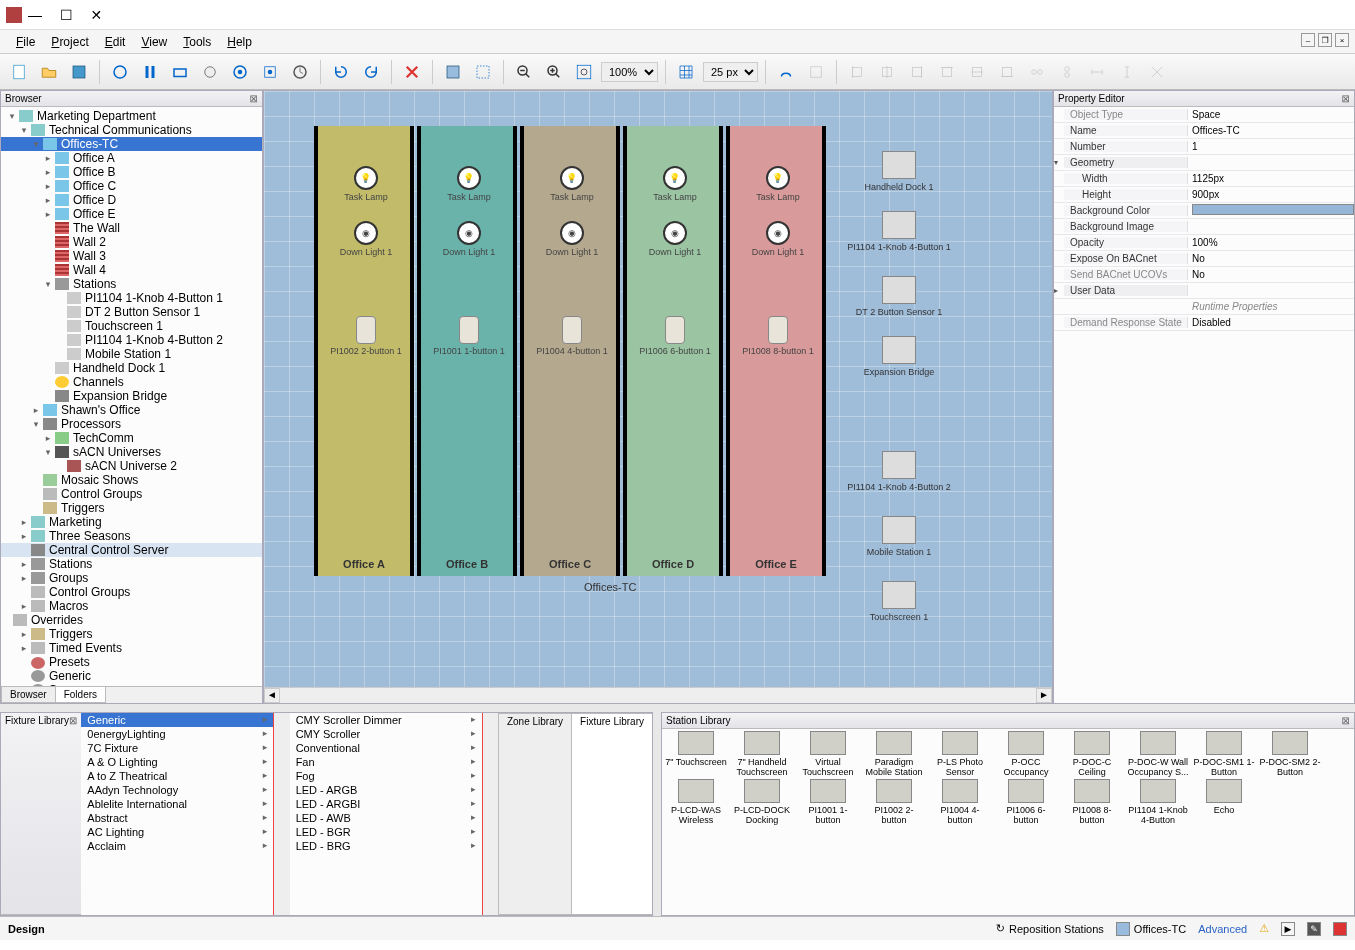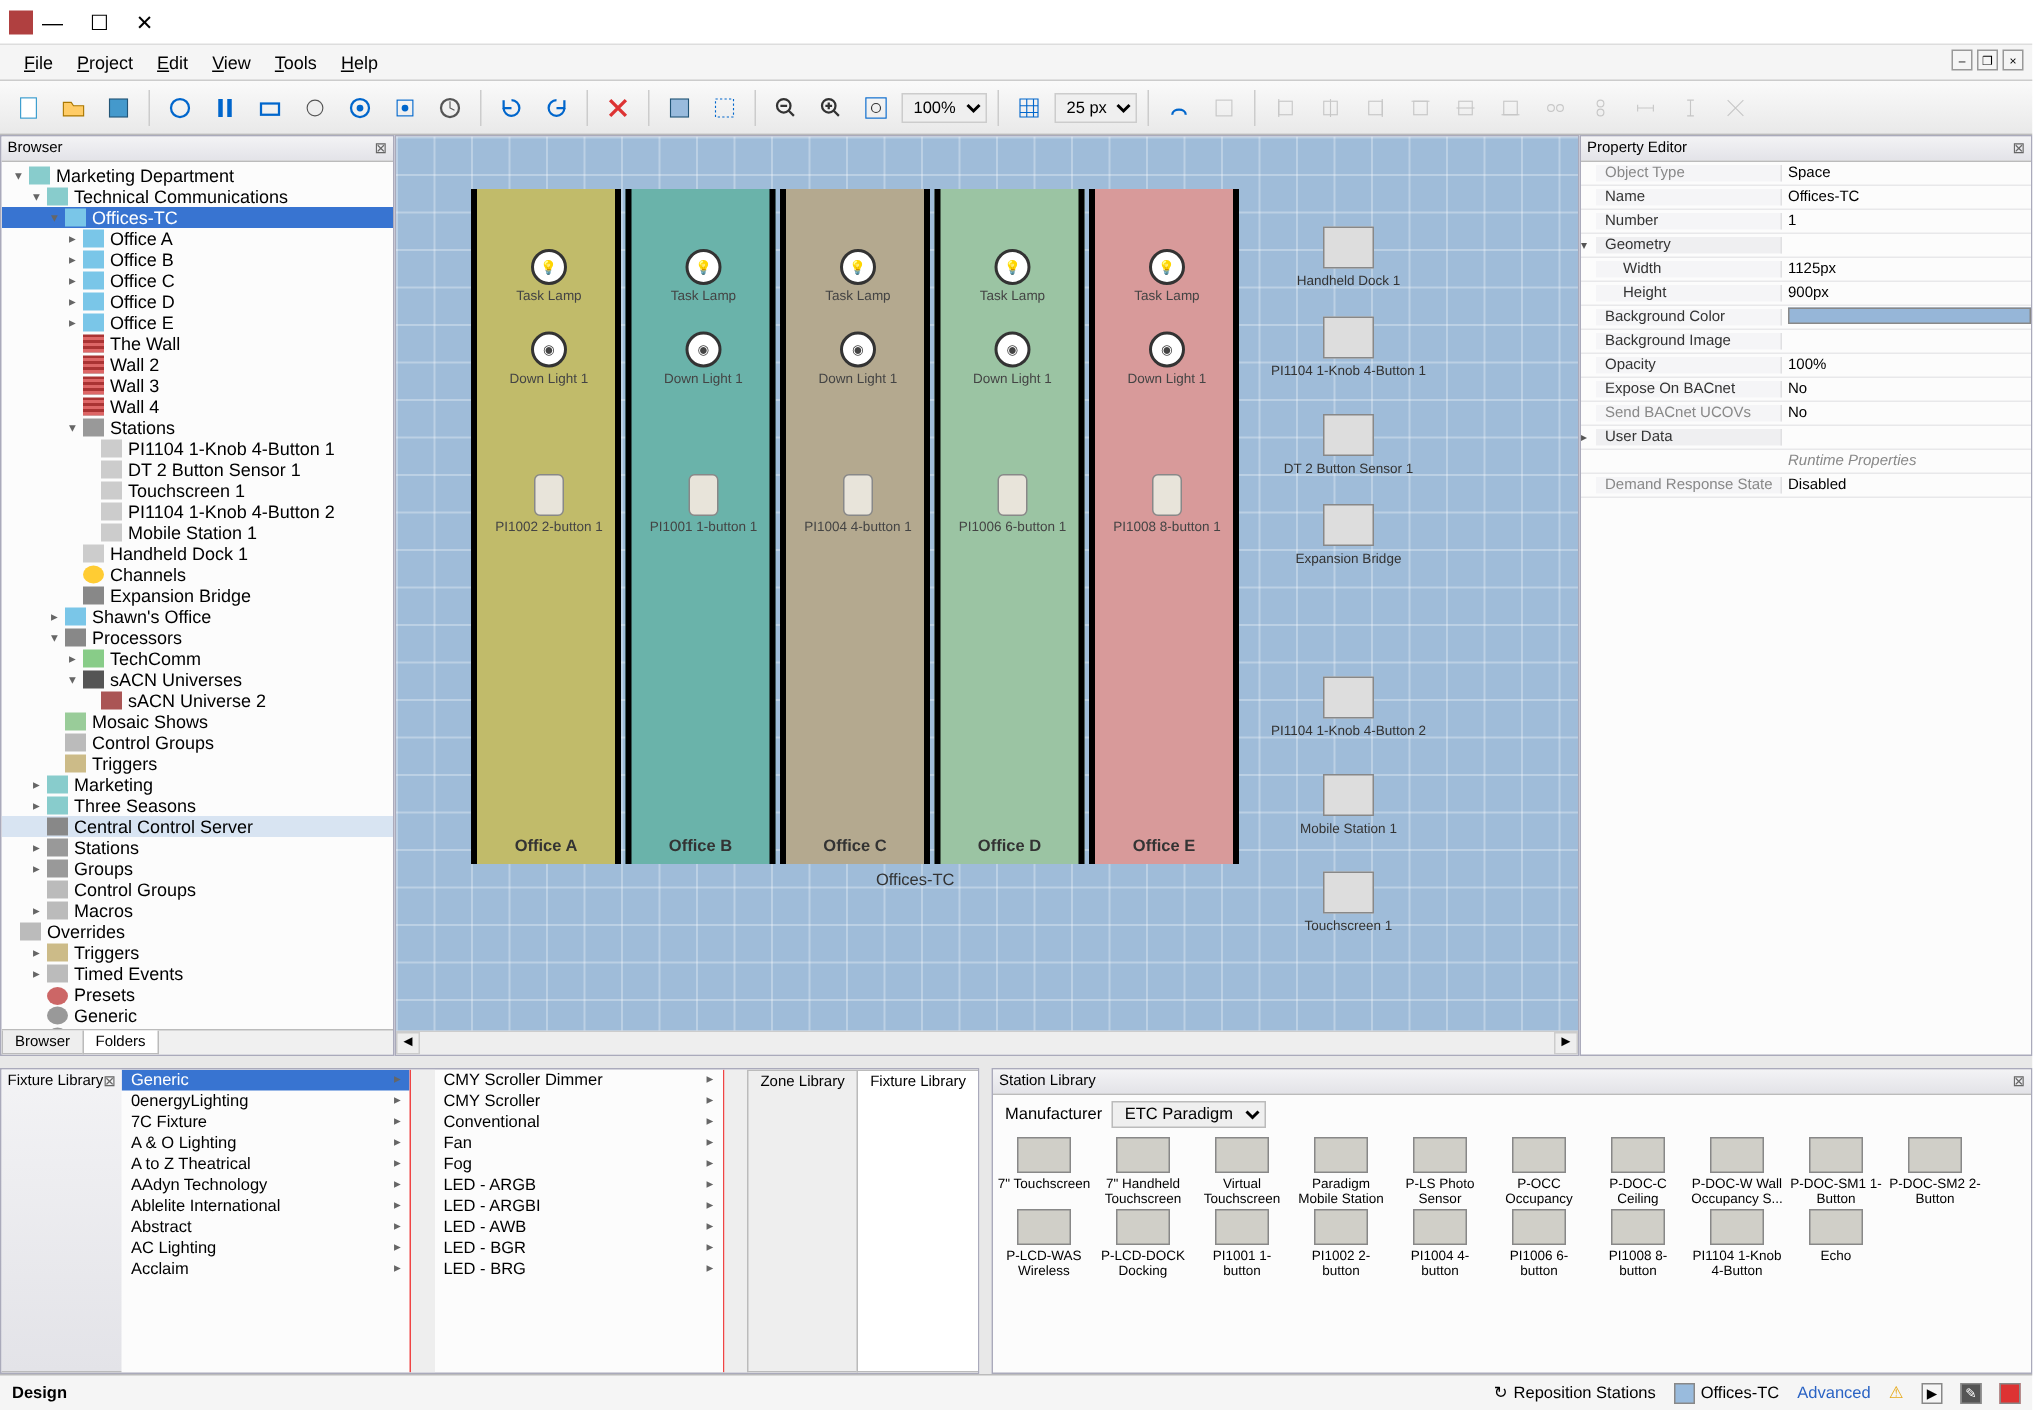--- a/index.html
+++ b/index.html
@@ -750,24 +750,20 @@
         <div class="tab inactive">Zone Library</div>
         <div class="tab">Fixture Library</div>
       </div>
     </div>
     <div style="background:#e8e8e8"></div>
     <div class="panel stationlib">
       <div class="panel-hdr">
           <span>Station Library</span>
           <span class="x">⊠</span>
         </div>
-      <div class="mfg">
-        <span>Manufacturer</span>
-        <select><option>ETC Paradigm</option></select>
-      </div>
       <div class="sgrid" id="sgrid">
           <div class="sitem"><div class="sic"></div>7" Touchscreen</div>
           <div class="sitem"><div class="sic"></div>7" Handheld Touchscreen</div>
           <div class="sitem"><div class="sic"></div>Virtual Touchscreen</div>
           <div class="sitem"><div class="sic"></div>Paradigm Mobile Station</div>
           <div class="sitem"><div class="sic"></div>P-LS Photo Sensor</div>
           <div class="sitem"><div class="sic"></div>P-OCC Occupancy</div>
           <div class="sitem"><div class="sic"></div>P-DOC-C Ceiling</div>
           <div class="sitem"><div class="sic"></div>P-DOC-W Wall Occupancy S...</div>
           <div class="sitem"><div class="sic"></div>P-DOC-SM1 1-Button</div>

